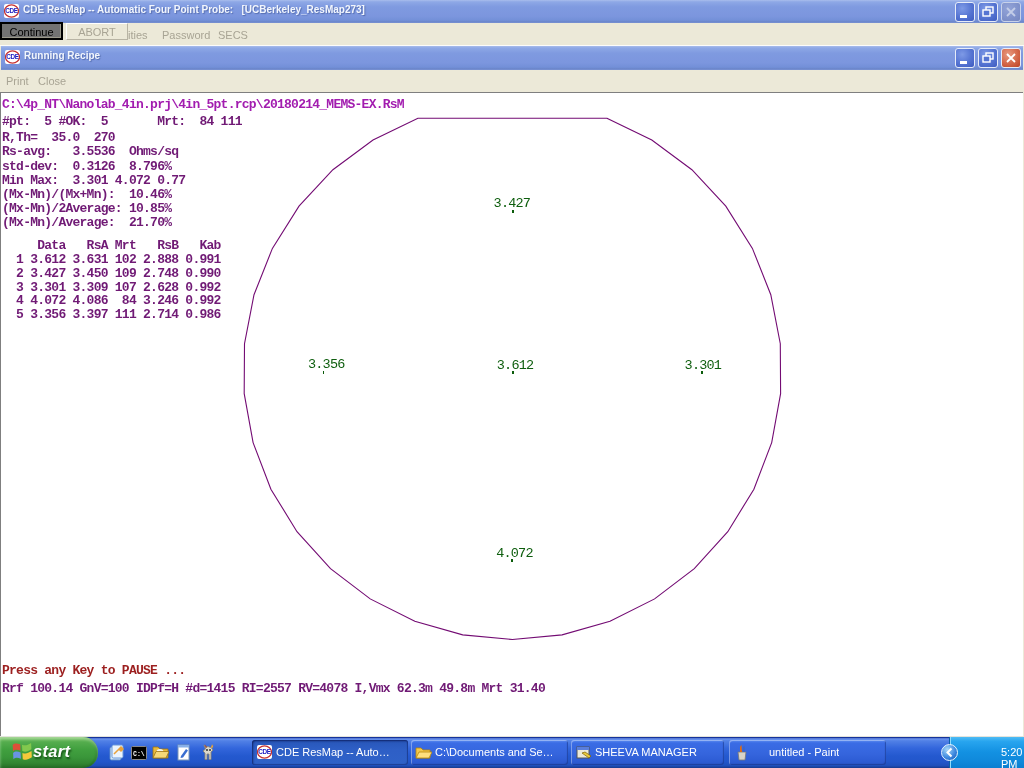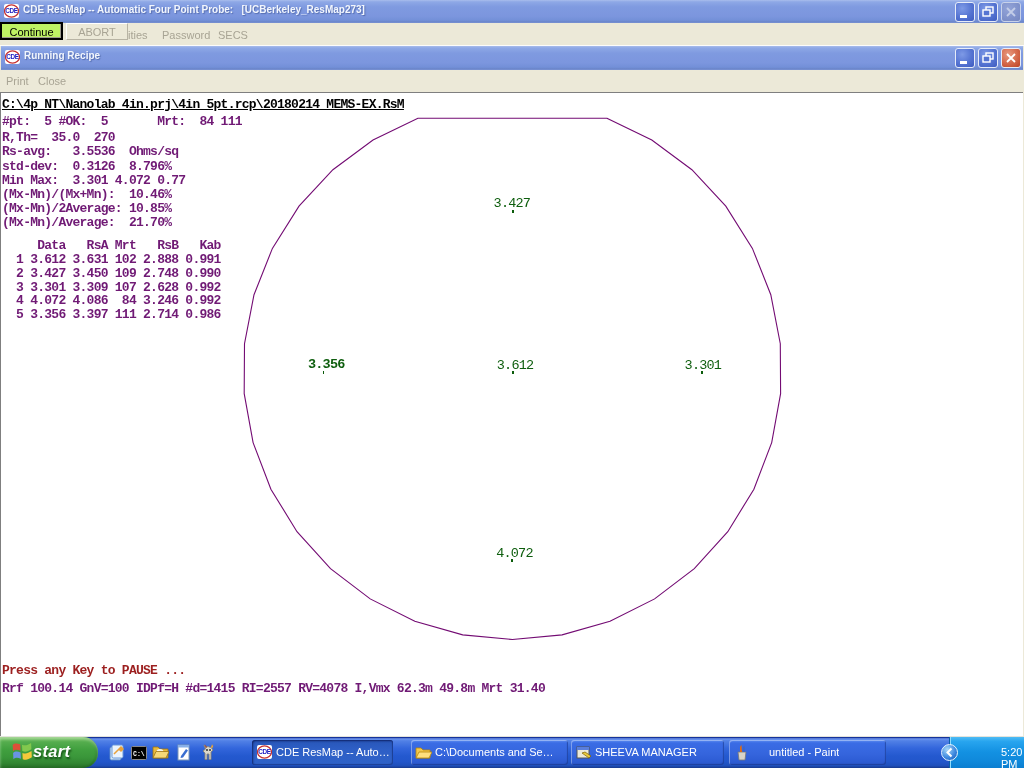--- a/index.html
+++ b/index.html
@@ -15,21 +15,21 @@
 .wbtn.dis{background:radial-gradient(circle at 35% 30%,#93a4d8 0%,#8193cc 55%,#7486bf 100%);border-color:#c8d2ea;}
 .wbtn.red{background:radial-gradient(circle at 35% 30%,#e89a80 0%,#d4684a 55%,#bd4224 100%);}
 .wbtn svg{position:absolute;left:0;top:0;}
 
 .menurow{background:#ece9d8;}
 .mitem{position:absolute;color:#a8a494;font-size:11px;}
 
 .m{position:absolute;font-family:"Liberation Mono",monospace;font-weight:bold;font-size:13px;line-height:13px;letter-spacing:-0.75px;white-space:pre;}
 .g{position:absolute;font-family:"Liberation Mono",monospace;font-weight:normal;font-size:13.5px;line-height:13.5px;letter-spacing:-0.8px;white-space:pre;color:#0e5e0e;}
 .teal{color:#701a75;}
-.purp{color:#000000;text-decoration:underline;}
+.purp{color:#a21caf;}
 .red{color:#9c1f1f;}
 .tick{position:absolute;width:1.5px;height:3px;background:#0c5c0c;}
 
 #taskbar{position:absolute;left:0;top:736px;width:1024px;height:32px;background:linear-gradient(180deg,#e4e4dc 0%,#e4e4dc 2.9%,#16339c 3%,#16339c 5.8%,#6f96ef 8.5%,#5181e6 15%,#3366dc 38%,#2459cf 62%,#2256cb 80%,#1f4fba 93%,#17398c 100%);}
 .tbtn{position:absolute;top:740px;height:25px;border-radius:3px;color:#fff;font-size:11px;}
 .tbtn.norm{background:linear-gradient(180deg,#5f8ff1 0%,#3a6ce5 12%,#3565dd 55%,#2d5cd4 85%,#2a56c8 100%);box-shadow:inset 1px 1px 0 rgba(255,255,255,0.35), inset -1px -1px 1px rgba(10,30,90,0.4);}
 .tbtn.act{background:linear-gradient(180deg,#2856b8 0%,#2e5fc6 40%,#2f62c8 100%);box-shadow:inset 1px 1px 2px rgba(8,20,80,0.8), inset -1px -1px 1px rgba(8,20,80,0.4);}
 .tbtn .lbl{position:absolute;left:24px;top:6px;white-space:nowrap;overflow:hidden;}
 </style>
 </head>
@@ -56,21 +56,21 @@
 <div class="wbtn dis" style="left:1001px;top:2px;">
       <svg width="18" height="18">
         <path d="M5,5 L13,13 M13,5 L5,13" stroke="#c3cde8" stroke-width="1.8"></path>
       </svg>
     </div>
 
 <div class="abs menurow" style="left:0;top:23px;width:1024px;height:23px;"></div>
 <div class="mitem" style="left:128px;top:29px;">ities</div>
 <div class="mitem" style="left:162px;top:29px;">Password</div>
 <div class="mitem" style="left:218px;top:29px;">SECS</div>
-<div class="abs" style="left:0;top:22px;width:63px;height:18px;background:#bef264;border:2px solid #000;box-sizing:border-box;box-shadow:inset -1px -1px 0 #9c9a8c;">
+<div class="abs" style="left:0;top:22px;width:63px;height:18px;background:#737373;border:2px solid #000;box-sizing:border-box;box-shadow:inset -1px -1px 0 #9c9a8c;">
       <div style="position:absolute;left:0;right:0;top:2px;text-align:center;font-size:11px;color:#000;">Continue</div>
     </div>
 <div class="abs" style="left:66px;top:23px;width:62px;height:17px;background:#ece9d8;border:1px solid #fff;border-right-color:#b8b4a4;border-bottom-color:#b8b4a4;box-sizing:border-box;">
       <div style="position:absolute;left:0;right:0;top:2px;text-align:center;font-size:11px;color:#a8a494;">ABORT</div>
     </div>
 
 <div class="abs" style="left:0;top:44.5px;width:1024px;height:1.5px;background:#fdfcfa;"></div>
 <div class="abs tbar" style="left:1px;top:46px;width:1022px;height:24px;"></div>
 <div class="ticon" style="left:5px;top:50px;"><svg width="15" height="14" viewBox="0 0 15 14">
         <ellipse cx="7.5" cy="7" rx="7" ry="6.1" fill="none" stroke="#c53030" stroke-width="1.2"></ellipse>
@@ -118,21 +118,21 @@
 <div class="m teal" style="left:2px;top:307.9px;">  5 3.356 3.397 111 2.714 0.986</div>
 <div class="m red" style="left:2px;top:664.2px;">Press any Key to PAUSE ...</div>
 <div class="m teal" style="left:2px;top:681.7px;">Rrf 100.14 GnV=100 IDPf=H #d=1415 RI=2557 RV=4078 I,Vmx 62.3m 49.8m Mrt 31.40</div>
 </div>
 
 <svg class="abs" style="left:0;top:0;" width="1024" height="768">
 <path d="M606.9,118.2 L651.8,140.0 L691.9,169.7 L725.8,206.2 L752.4,248.4 L770.8,294.7 L780.3,343.7 L780.6,393.6 L771.7,442.6 L753.9,489.2 L727.8,531.7 L694.3,568.7 L654.6,598.9 L610.0,621.2 L562.1,634.9 L512.4,639.5 L462.7,634.9 L414.8,621.2 L370.2,598.9 L330.5,568.7 L297.0,531.7 L270.9,489.2 L253.1,442.6 L244.2,393.6 L244.5,343.7 L254.0,294.7 L272.4,248.4 L299.0,206.2 L332.9,169.7 L373.0,140.0 L417.9,118.2 Z" fill="none" stroke="#730b73" stroke-width="1.1"></path>
 </svg>
 
 <div class="g" style="left:493.6px;top:196.7px;">3.427</div>
-<div class="g" style="left:308px;top:358.2px;font-weight:bold;">3.356</div>
+<div class="g" style="left:308px;top:358.2px;">3.356</div>
 <div class="g" style="left:496.8px;top:358.8px;">3.612</div>
 <div class="g" style="left:684.6px;top:358.8px;">3.301</div>
 <div class="g" style="left:496.2px;top:547.4px;">4.072</div>
 <div class="tick" style="left:512px;top:209.5px;"></div>
 <div class="tick" style="left:322.5px;top:371.2px;"></div>
 <div class="tick" style="left:512px;top:371.2px;"></div>
 <div class="tick" style="left:701px;top:371.2px;"></div>
 <div class="tick" style="left:511px;top:559.4px;"></div>
 
 <div id="taskbar"></div>
@@ -168,21 +168,21 @@
 <path d="M4,12 L9,5 L11,6.5 L6,13.5 L3.5,14 Z" fill="#3a6ed0"></path>
 </svg>
 <svg class="abs" style="left:201px;top:743px;" width="14" height="18" viewBox="0 0 14 18">
 <path d="M3,2 L4.5,6 L2,8 L4,10 L4,16.5 L6,16.5 L6,11 L8,11 L8,16.5 L10,16.5 L10,9 L12,7 L10.5,5 L12,2 L9.5,4.5 L7,3.5 L4.5,4.5 Z" fill="#dcd8cc" stroke="#8a8678" stroke-width="0.9"></path>
 <circle cx="6" cy="7" r="1" fill="#333"></circle>
 <circle cx="9" cy="7" r="1" fill="#333"></circle>
 <path d="M3.5,1 L5,5 L6,4 Z" fill="#c04818"></path>
 <path d="M11,1 L10,5 L12.3,4.2 Z" fill="#e8a23c"></path>
 </svg>
 
-<div class="tbtn act" style="left:252px;width:141px;">
+<div class="tbtn act" style="left:252px;width:156px;">
   <div style="position:absolute;left:5px;top:5px;width:15px;height:14px;background:#fff;border-radius:2px;"><svg width="15" height="14" viewBox="0 0 15 14">
           <ellipse cx="7.5" cy="7" rx="7" ry="6.1" fill="none" stroke="#c53030" stroke-width="1.2"></ellipse>
           <text x="7.5" y="9.4" font-size="6.4" font-weight="bold" font-family="Liberation Sans" fill="#1c1cc2" text-anchor="middle" letter-spacing="-0.3">CDE</text>
         </svg></div>
   <div class="lbl">CDE ResMap -- Auto…</div>
 </div>
 <div class="tbtn norm" style="left:411px;width:157px;">
   <svg style="position:absolute;left:4px;top:5px;" width="17" height="15" viewBox="0 0 17 15">
         <path d="M1,13 L1,3 L6,3 L8,5 L15,5 L15,13 Z" fill="#f4c84c" stroke="#b8860b" stroke-width="0.8"></path>
         <path d="M1,13 L4,7 L17,7 L14,13 Z" fill="#ffdf7e" stroke="#b8860b" stroke-width="0.8"></path>

